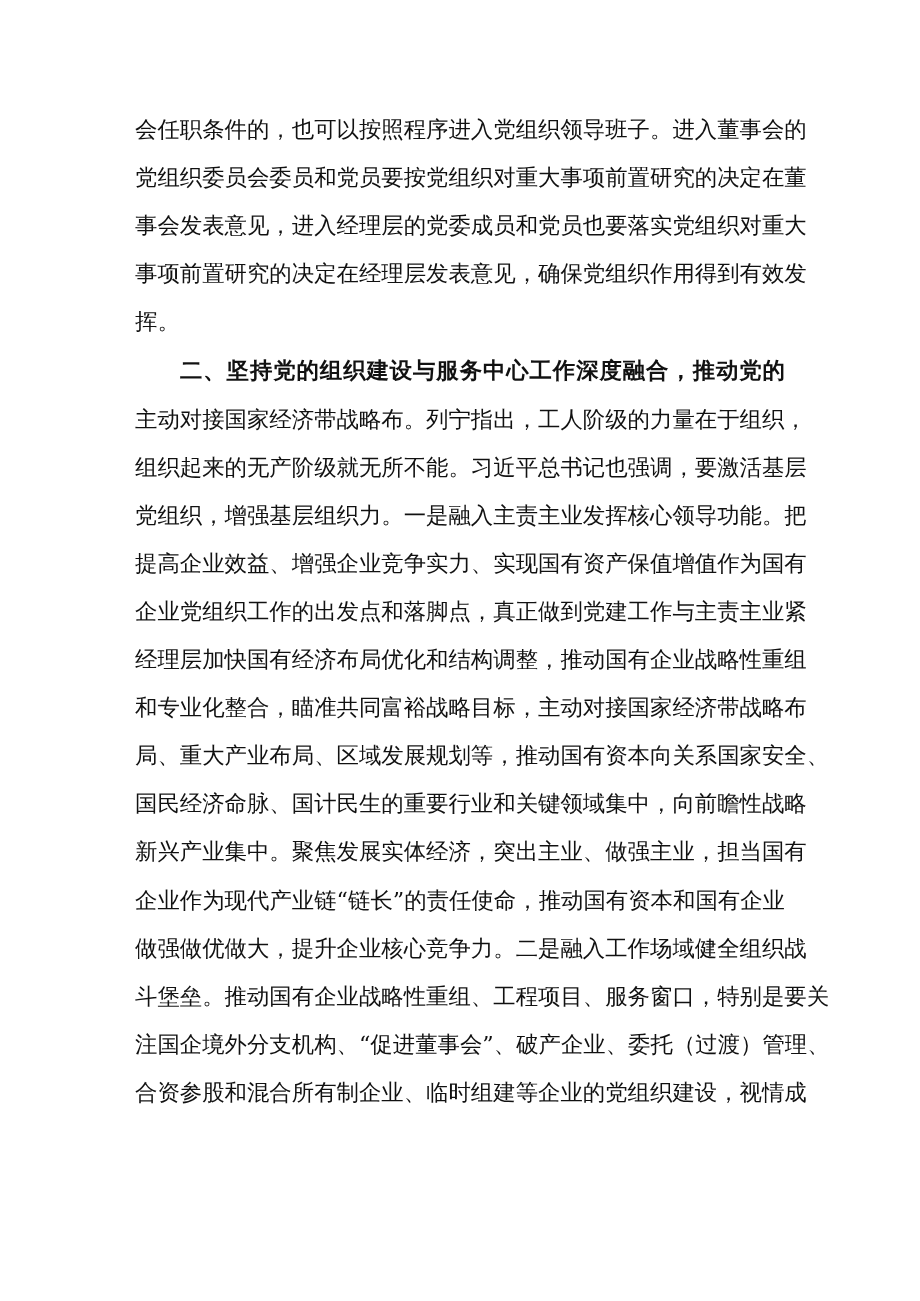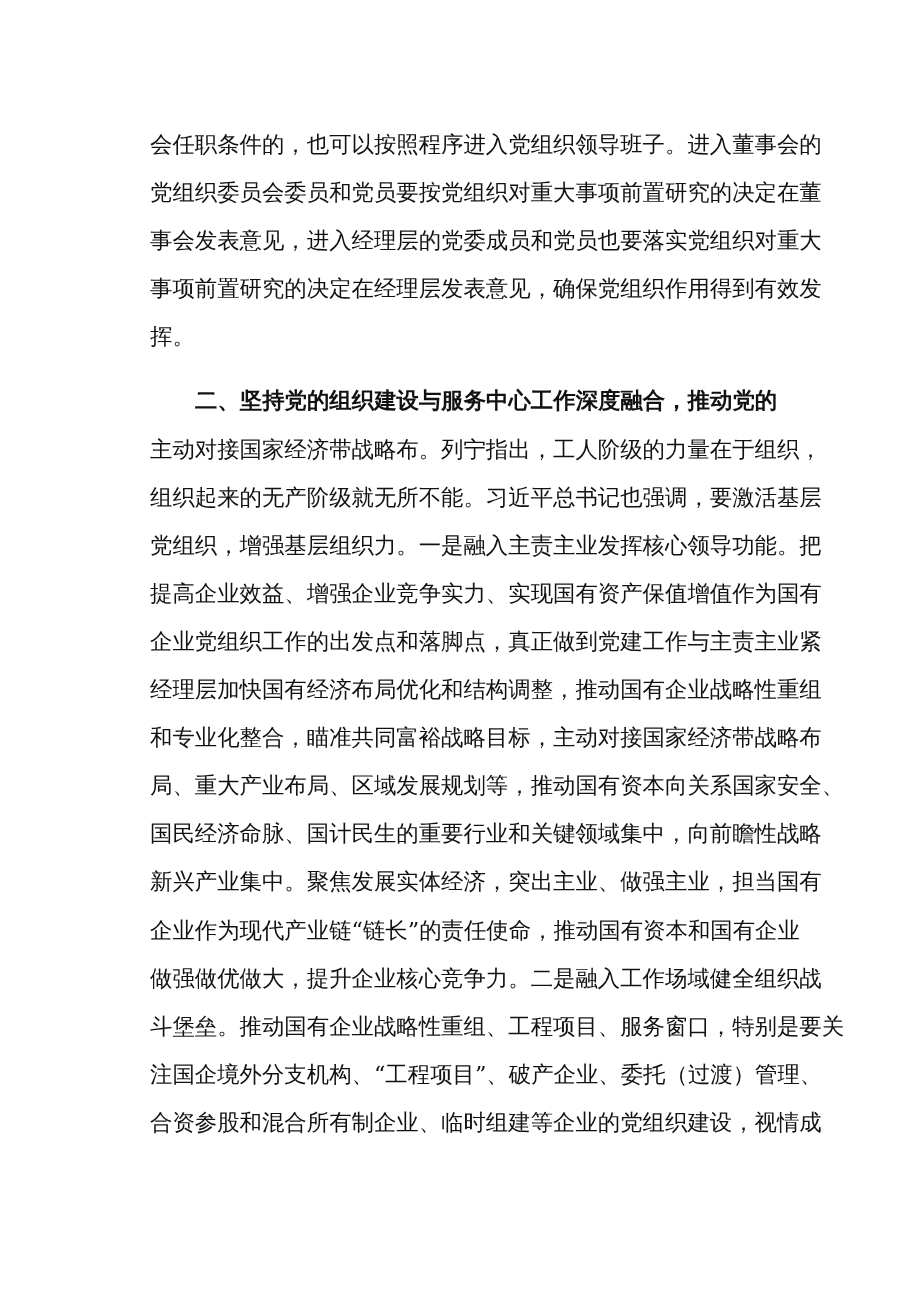--- a/index.html
+++ b/index.html
@@ -40,21 +40,21 @@
       text-align: justify;
     }
     .line.last {
       text-align-last: left;
     }
     .line.indent {
       padding-left: 45px;
       font-weight: bold;
     }
     .para {
-      margin: 16px;
+      margin: 1px;
     }
   </style>
 </head>
 <body>
 
 <div class="page">
   <div class="content">
 
     <div class="para">
       <span class="line">会任职条件的，也可以按照程序进入党组织领导班子。进入董事会的</span>
@@ -72,18 +72,18 @@
       <span class="line">提高企业效益、增强企业竞争实力、实现国有资产保值增值作为国有</span>
       <span class="line">企业党组织工作的出发点和落脚点，真正做到党建工作与主责主业紧</span>
       <span class="line">经理层加快国有经济布局优化和结构调整，推动国有企业战略性重组</span>
       <span class="line">和专业化整合，瞄准共同富裕战略目标，主动对接国家经济带战略布</span>
       <span class="line">局、重大产业布局、区域发展规划等，推动国有资本向关系国家安全、</span>
       <span class="line">国民经济命脉、国计民生的重要行业和关键领域集中，向前瞻性战略</span>
       <span class="line">新兴产业集中。聚焦发展实体经济，突出主业、做强主业，担当国有</span>
       <span class="line">企业作为现代产业链“链长”的责任使命，推动国有资本和国有企业</span>
       <span class="line">做强做优做大，提升企业核心竞争力。二是融入工作场域健全组织战</span>
       <span class="line">斗堡垒。推动国有企业战略性重组、工程项目、服务窗口，特别是要关</span>
-      <span class="line">注国企境外分支机构、“工程项目”、破产企业、委托（过渡）管理、</span>
+      <span class="line">注国企境外分支机构、“促进董事会”、破产企业、委托（过渡）管理、</span>
       <span class="line">合资参股和混合所有制企业、临时组建等企业的党组织建设，视情成</span>
     </div>
 
   </div>
 </div>
 
 </body></html>

